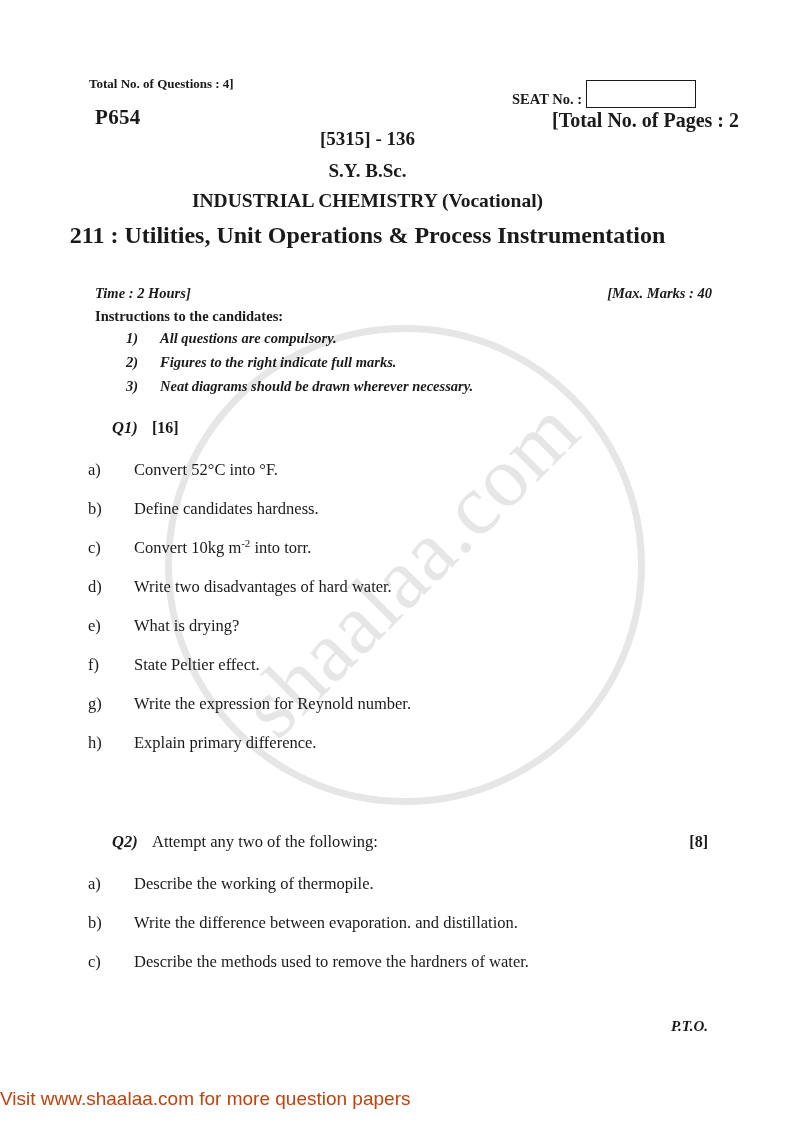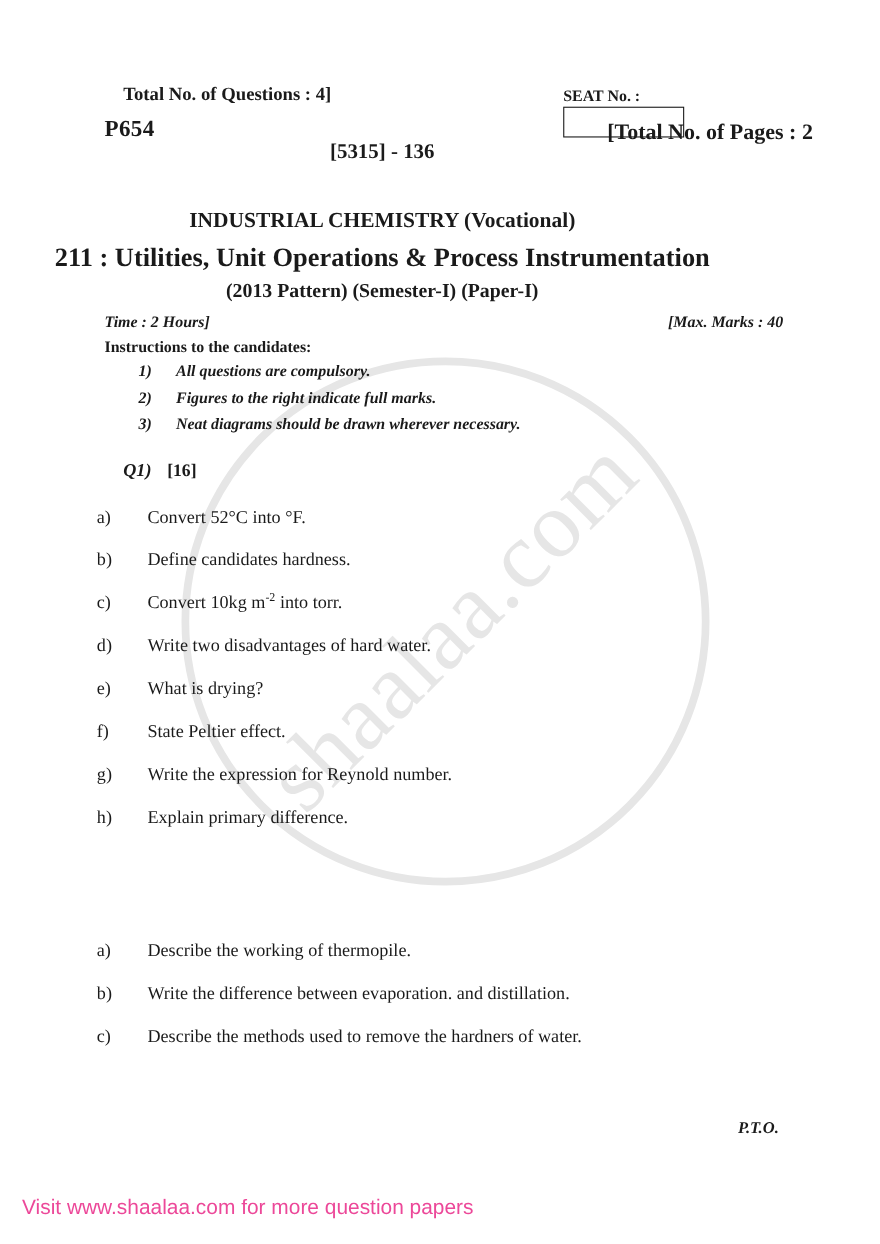--- a/index.html
+++ b/index.html
@@ -60,35 +60,34 @@
     position: relative;
     z-index: 2;
     width: 800px;
     height: 1131px;
   }
 
   .abs { position: absolute; }
 
   
   #total-questions {
-    left: 112px; top: 76px;
-    font-weight: bold;
-    font-size: 17px;
+    left: 89px; top: 76px;
+    font-weight: bold;
+    font-size: 13px;
   }
   #paper-code {
     left: 95px; top: 105px;
     font-weight: bold;
     font-size: 21px;
     letter-spacing: 0.3px;
   }
   #seat-row {
     left: 512px; top: 80px;
     display: flex;
-    align-items: flex-start;
-    flex-direction: column;
+    align-items: flex-end;
   }
   #seat-label {
     font-weight: bold;
     font-size: 14.5px;
     margin-right: 4px;
   }
   #seat-box {
     width: 110px;
     height: 28px;
     border: 1.6px solid #1a1a1a;
@@ -99,20 +98,21 @@
     left: 552px; top: 109px;
     font-weight: bold;
     font-size: 20px;
   }
 
   
   .ctitle {
     left: 0; width: 695px;
     text-align: center;
     font-weight: bold;
+    padding-left: 20px;
   }
   #exam-code  { top: 128px; font-size: 19px; }
   #exam-level { top: 160px; font-size: 19px; }
   #subject    { top: 190px; font-size: 19.5px; }
   #course     { top: 222px; font-size: 24px; }
   #pattern    { top: 254px; font-size: 18px; }
 
   
   #time-text {
     left: 95px; top: 285px;
@@ -178,25 +178,24 @@
   #pto {
     right: 92px; top: 1018px;
     font-style: italic; font-weight: bold;
     font-size: 15px;
   }
 
   
   #footer-banner {
     left: 0; top: 1088px;
     width: 800px;
-    padding-left: 20px;
     box-sizing: border-box;
     font-family: "Liberation Sans", "DejaVu Sans", sans-serif;
     font-size: 19px;
-    color: #ec4899;
+    color: #c2410c;
   }
 </style>
 </head>
 <body>
 
 <div id="page">
 
   <div id="watermark">
     <div id="wm-circle" style="border-color: rgb(230, 230, 230);"></div>
     <div id="wm-text" style="color: rgb(230, 230, 230);">shaalaa.com</div>
@@ -207,23 +206,23 @@
     <div class="abs" id="total-questions">Total No. of Questions : 4]</div>
     <div class="abs" id="paper-code">P654</div>
 
     <div class="abs" id="seat-row">
       <span id="seat-label">SEAT No. :</span>
       <div id="seat-box"></div>
     </div>
     <div class="abs" id="total-pages">[Total No. of Pages : 2</div>
 
     <div class="abs ctitle" id="exam-code">[5315] - 136</div>
+    <div class="abs ctitle" id="exam-level">S.Y. B.Sc.</div>
     <div class="abs ctitle" id="subject">INDUSTRIAL CHEMISTRY (Vocational)</div>
     <div class="abs ctitle" id="course">211 : Utilities, Unit Operations &amp; Process Instrumentation</div>
-    <div class="abs ctitle" id="pattern">(2013 Pattern) (Semester-I) (Paper-I)</div>
 
     <div class="abs" id="time-text">Time : 2 Hours]</div>
     <div class="abs" id="marks-text">[Max. Marks : 40</div>
     <div class="abs" id="instr-title">Instructions to the candidates:</div>
     <div class="abs" id="instr-list">
         <div class="instr-item">
           <span class="instr-num">1)</span>
           <span>All questions are compulsory.</span>
         </div>
         <div class="instr-item">
@@ -270,20 +269,25 @@
             <span class="sub-letter">g)</span>
             <span class="sub-text">Write the expression for Reynold number.</span>
           </div>
           <div class="sub-item">
             <span class="sub-letter">h)</span>
             <span class="sub-text">Explain primary difference.</span>
           </div>
         </div>
       </div>
     <div class="abs" id="q2-block">
+        <div class="qhead">
+          <span class="qlabel">Q2)</span>
+          <span class="qtext">Attempt any two of the following:</span>
+          <span class="qmarks">[8]</span>
+        </div>
         <div class="sub-list">
           <div class="sub-item">
             <span class="sub-letter">a)</span>
             <span class="sub-text">Describe the working of thermopile.</span>
           </div>
           <div class="sub-item">
             <span class="sub-letter">b)</span>
             <span class="sub-text">Write the difference between evaporation. and distillation.</span>
           </div>
           <div class="sub-item">

